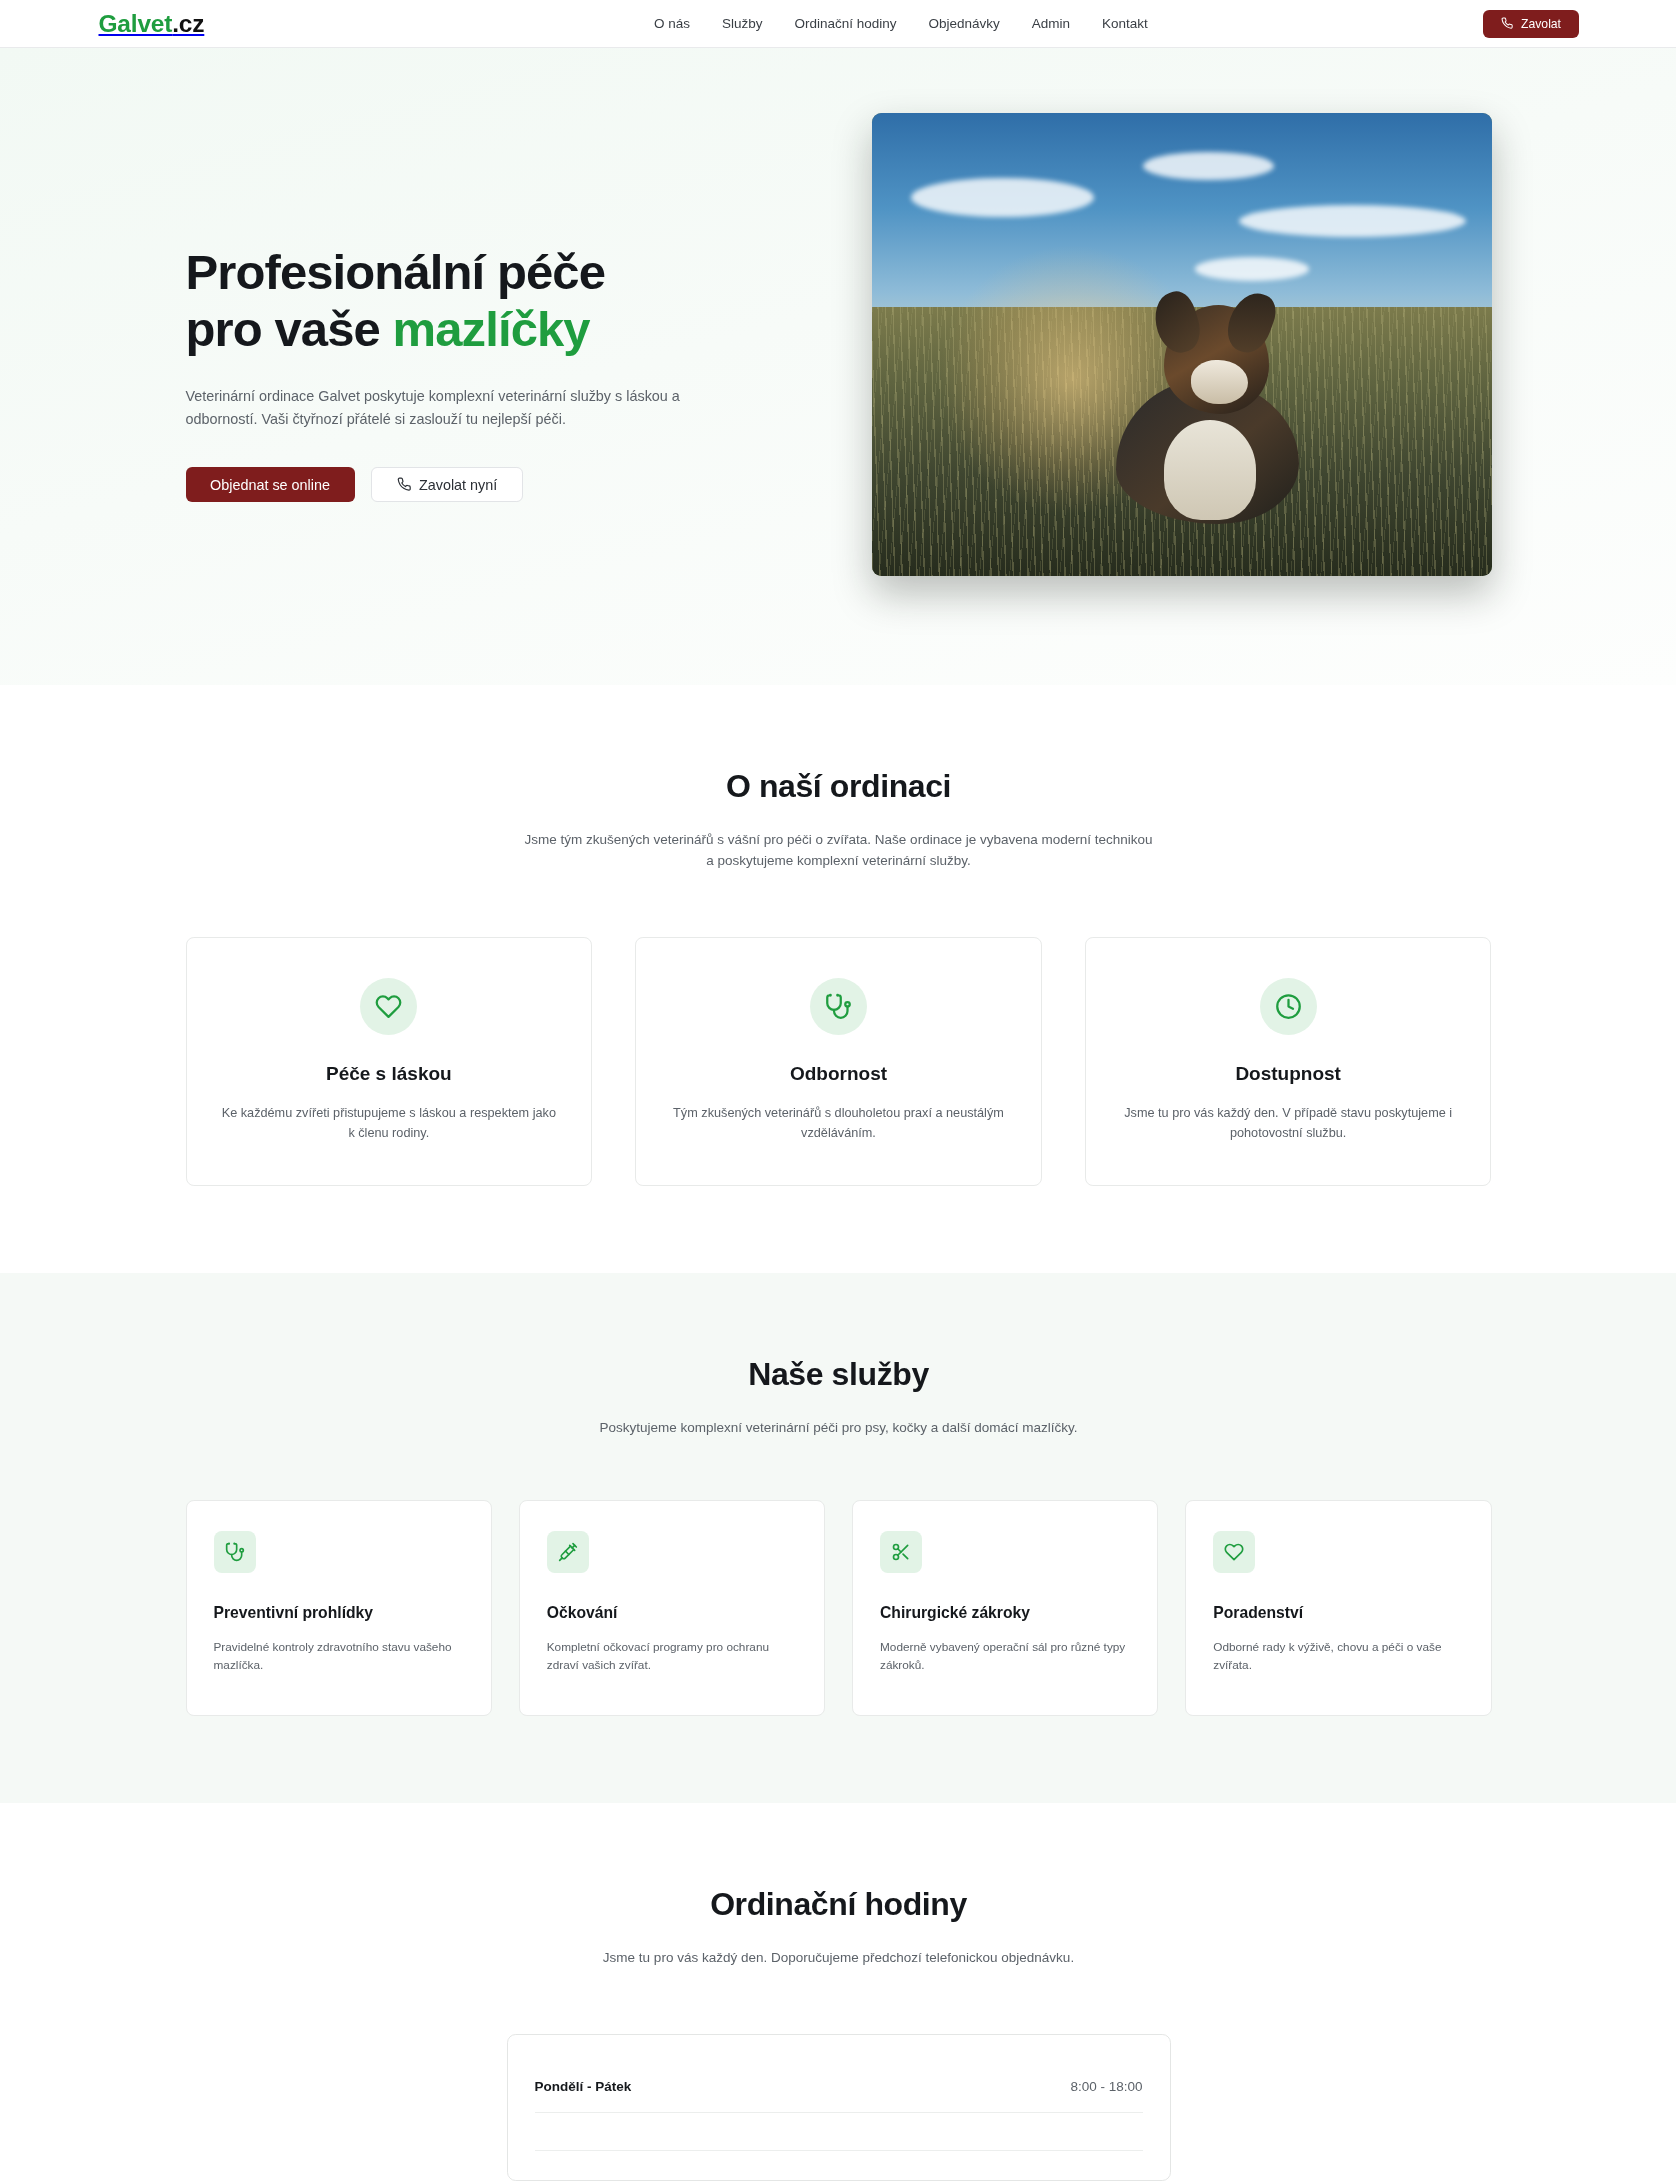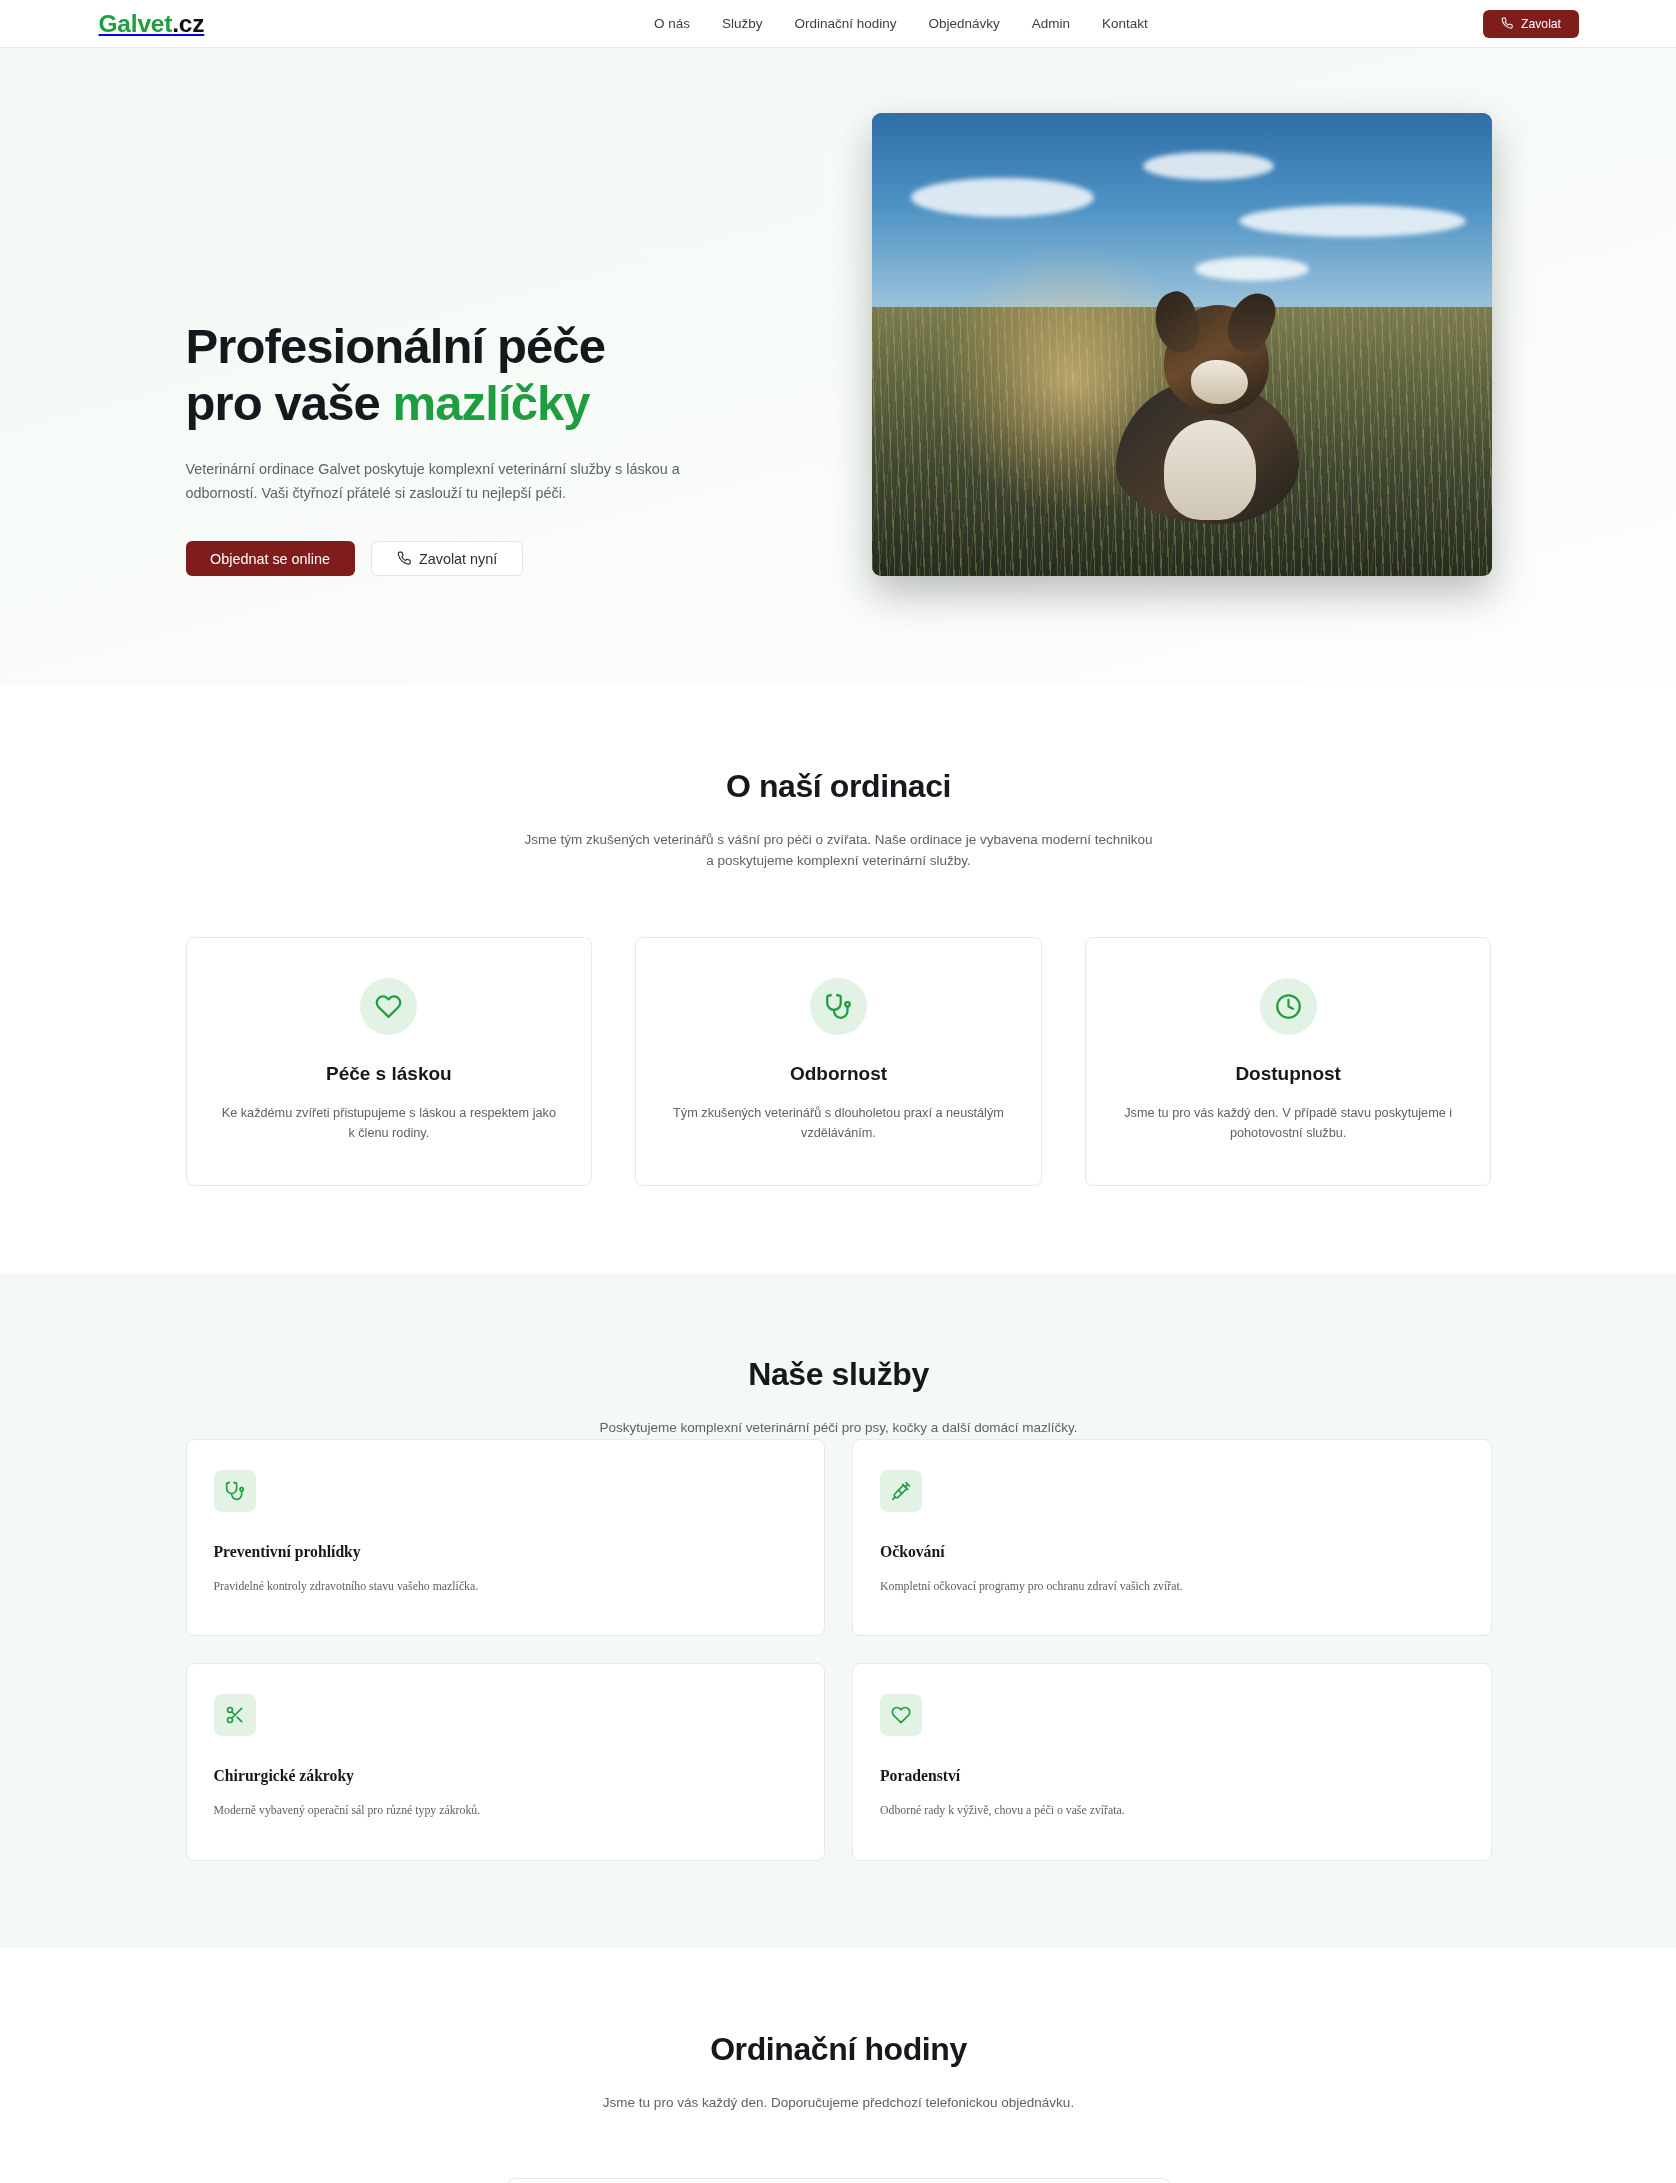--- a/index.html
+++ b/index.html
@@ -62,21 +62,21 @@
   .ico { display: inline-block; width: 1em; height: 1em; }
   .ico svg { display: block; width: 100%; height: 100%; }
 
   
   section.hero {
     background: linear-gradient(165deg,#f2f9f4 0%, #f7fbf8 45%, #fdfefd 100%);
     padding: 65px 0 109px;
   }
   .hero-grid {
     display: flex;
-    align-items: flex-end;
+    align-items: center;
     justify-content: space-between;
     gap: 61px;
   }
   .hero-left { padding-top: 57px; width: 611px; }
   h1.hero-title {
     font-size: 49px;
     line-height: 1.16;
     font-weight: bold;
     letter-spacing: -0.9px;
     color: #15181c;
@@ -198,24 +198,24 @@
     color: #1f9d3f;
   }
   .circle-icon .ico { width: 27px; height: 27px; }
   .about-card h3 { font-size: 19px; font-weight: bold; color: #15181c; }
   .about-card p {
     margin-top: 17.5px; font-size: 12.7px; line-height: 1.6; color: #5c6269;
   }
 
   
   .service-cards {
+    margin-top: 61px;
     display: grid;
-    grid-template-columns: repeat(2,1fr);
+    grid-template-columns: repeat(4,1fr);
     gap: 27px;
-    font-family: Liberation Serif, serif;
   }
   .service-card {
     background: #ffffff;
     border: 1.3px solid #e8eae9;
     border-radius: 7.9px;
     padding: 30px 27px 40px;
   }
   .sq-icon {
     width: 42px; height: 42px; margin-bottom: 31px;
     border-radius: 7.9px;

